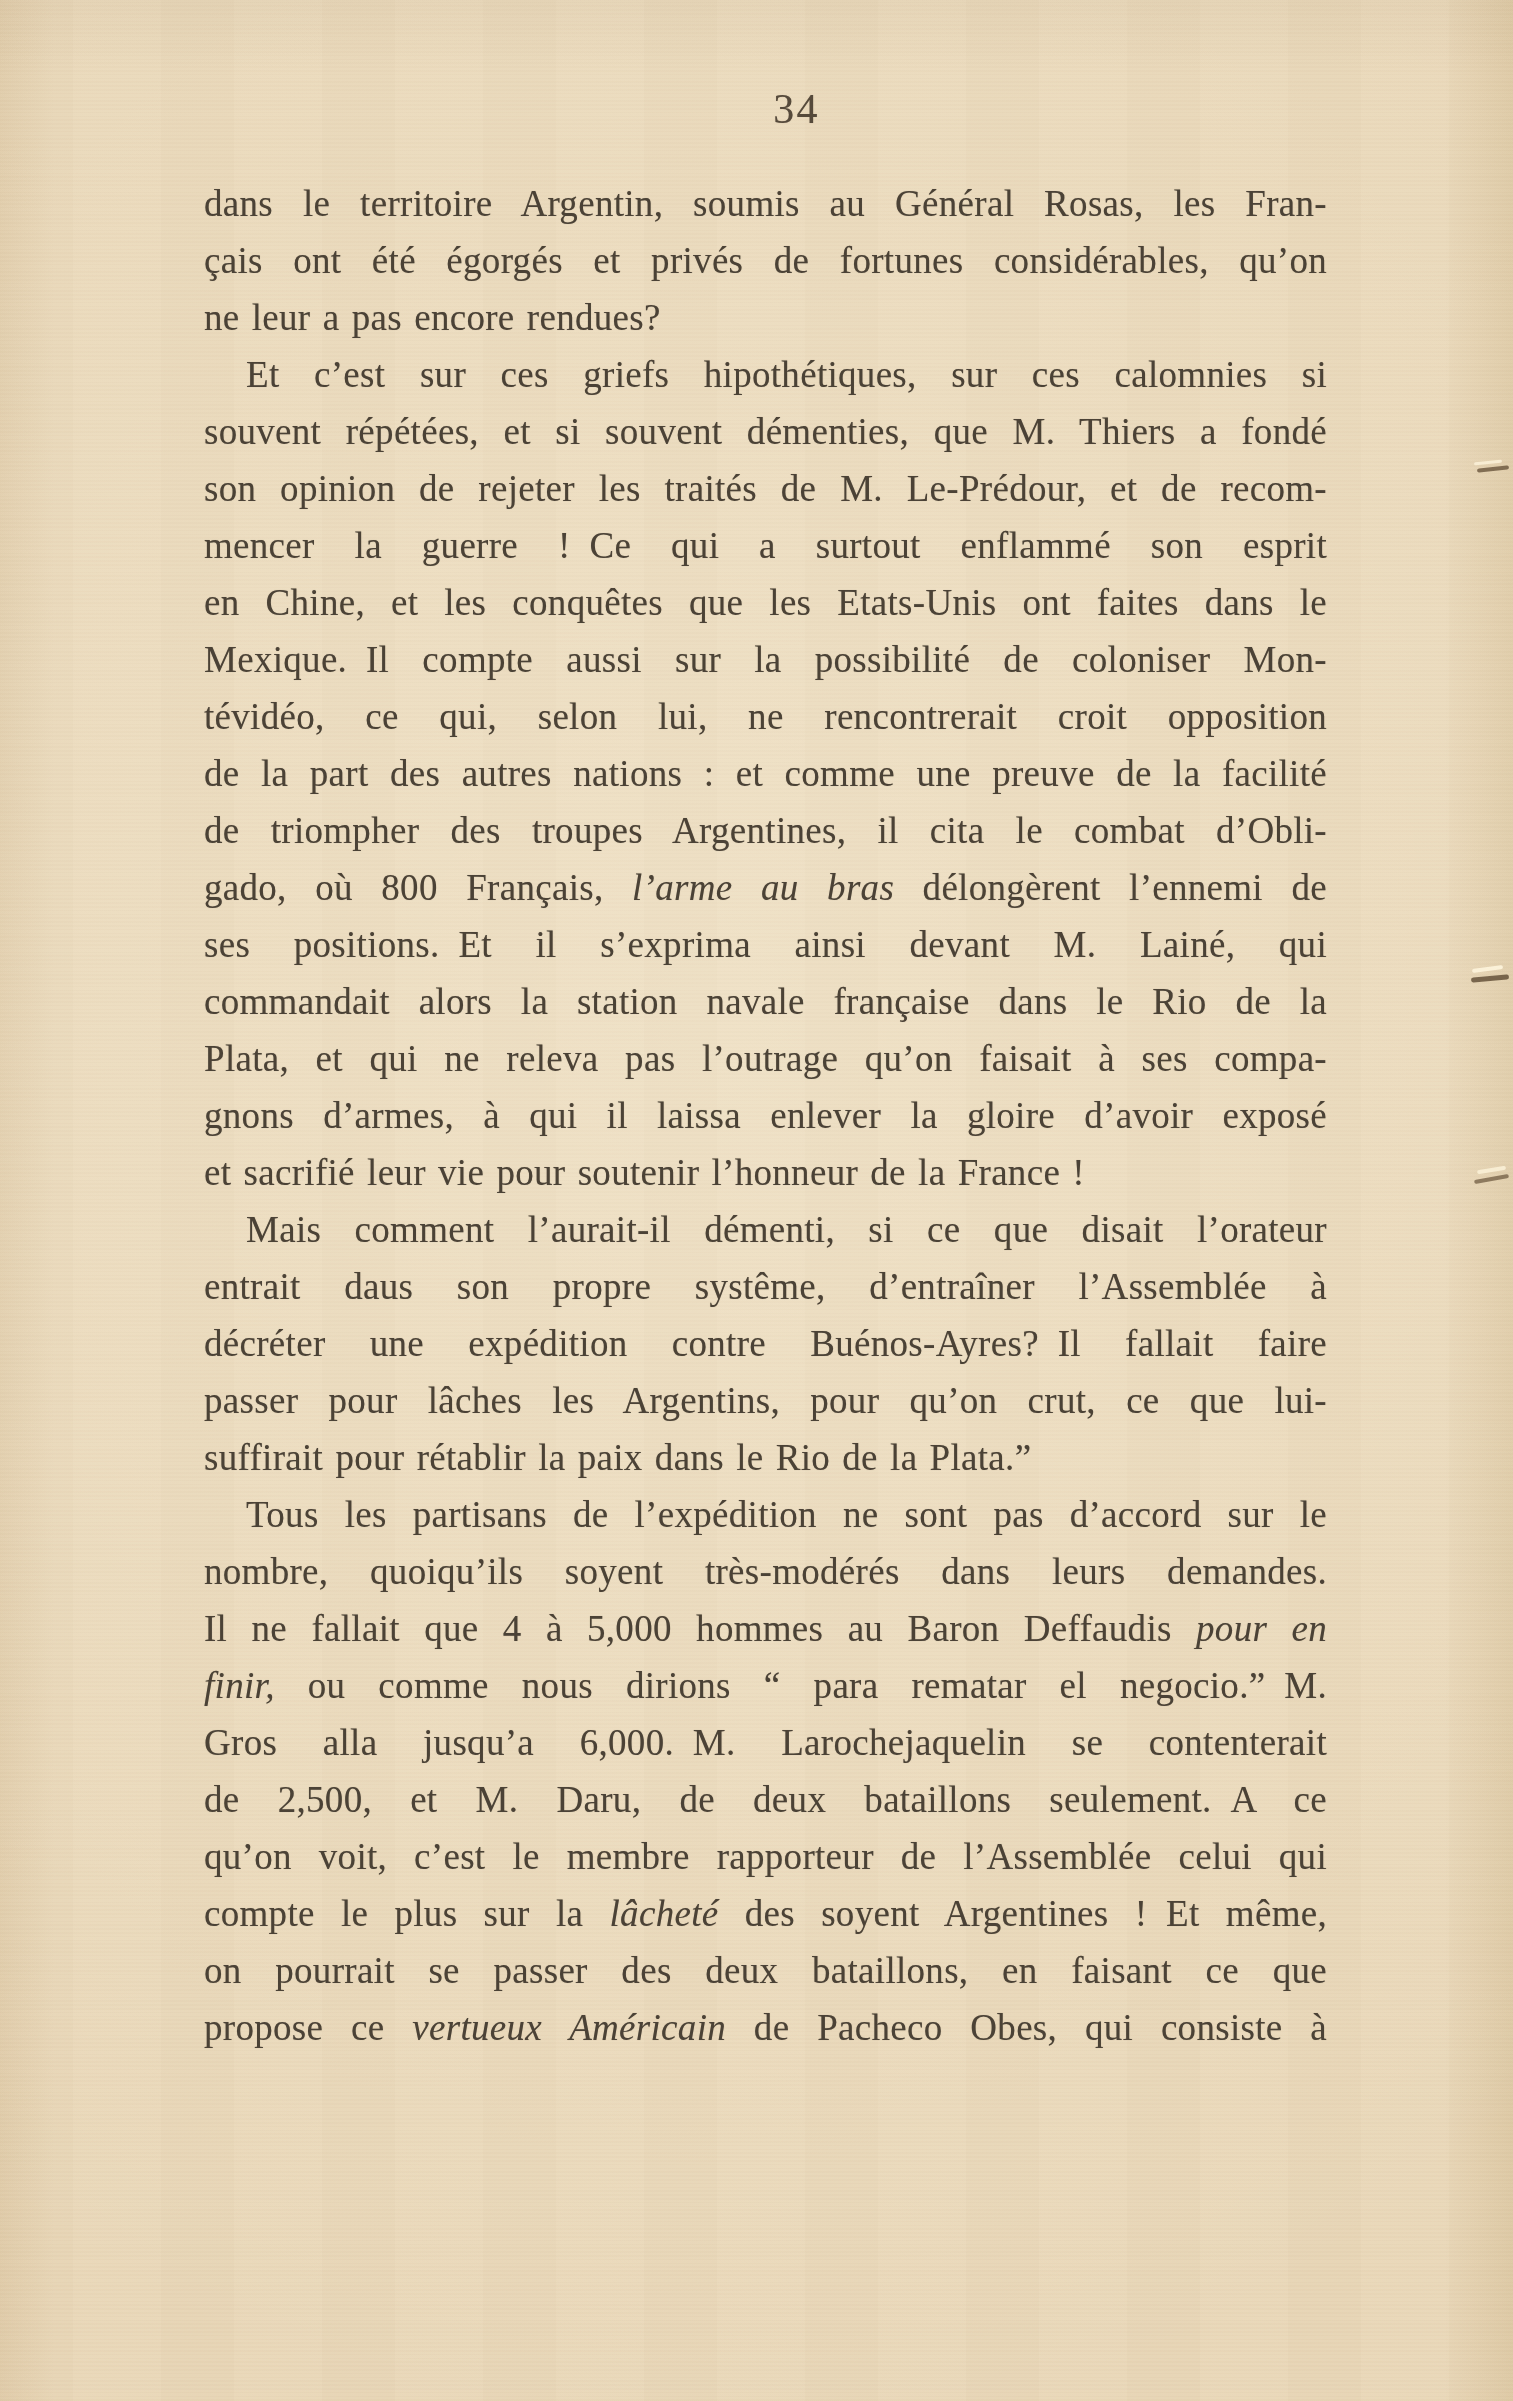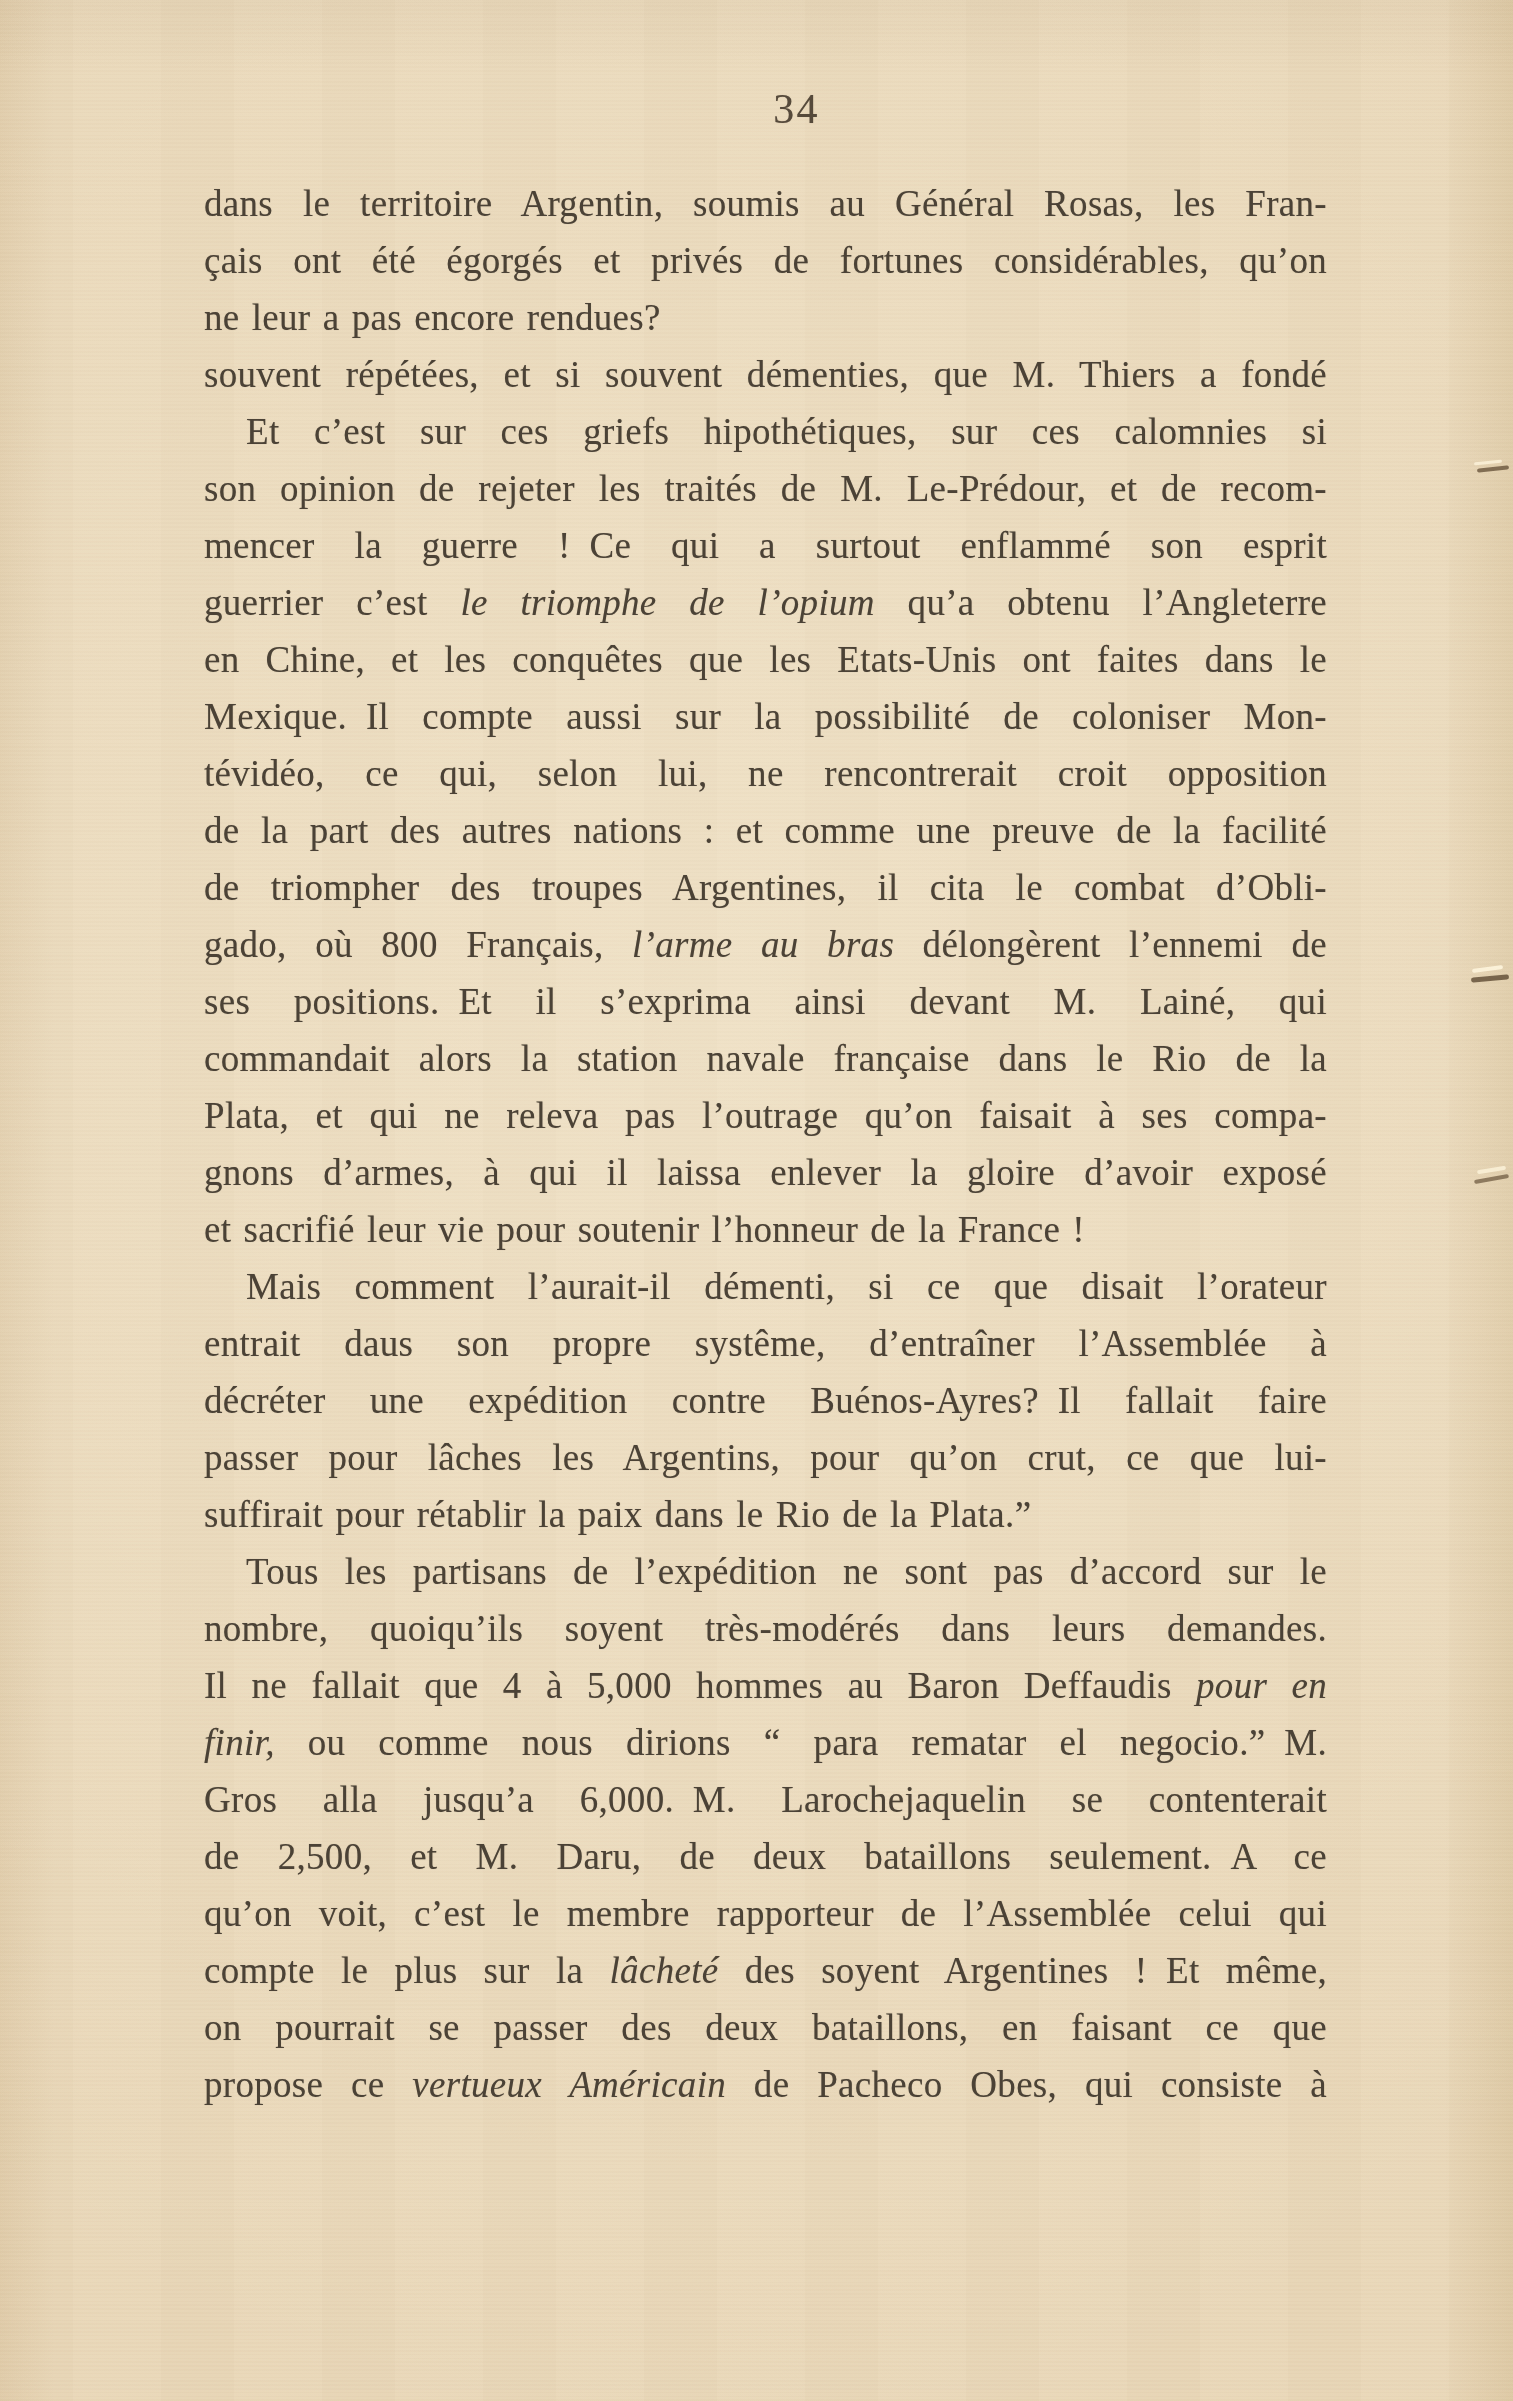--- a/index.html
+++ b/index.html
@@ -46,25 +46,24 @@
 </head>
 <body>
 
 <div class="page" style="--paper: #e8d6b6; --ink: #4b4236;">
   <div class="page-number">34</div>
 
   <div class="text-block" id="text-block">
       <div class="line"><span>dans le territoire Argentin, soumis au Général Rosas, les Fran-</span></div>
       <div class="line"><span>çais ont été égorgés et privés de fortunes considérables, qu’on</span></div>
       <div class="line end"><span>ne leur a pas encore rendues?</span></div>
+      <div class="line indent"><span>Et c’est sur ces griefs hipothétiques, sur ces calomnies si</span></div>
       <div class="line"><span>souvent répétées, et si souvent démenties, que M. Thiers a fondé</span></div>
-      <div class="line indent"><span>Et c’est sur ces griefs hipothétiques, sur ces calomnies si</span></div>
       <div class="line"><span>son opinion de rejeter les traités de M. Le-Prédour, et de recom-</span></div>
       <div class="line"><span>mencer la guerre ! Ce qui a surtout enflammé son esprit</span></div>
-      <div class="line"><span>guerrier c’est </span><span class="it">le triomphe de l’opium</span><span> qu’a obtenu l’Angleterre</span></div>
       <div class="line"><span>en Chine, et les conquêtes que les Etats-Unis ont faites dans le</span></div>
       <div class="line"><span>Mexique. Il compte aussi sur la possibilité de coloniser Mon-</span></div>
       <div class="line"><span>tévidéo, ce qui, selon lui, ne rencontrerait croit opposition</span></div>
       <div class="line"><span>de la part des autres nations : et comme une preuve de la facilité</span></div>
       <div class="line"><span>de triompher des troupes Argentines, il cita le combat d’Obli-</span></div>
       <div class="line"><span>gado, où 800 Français, </span><span class="it">l’arme au bras</span><span> délongèrent l’ennemi de</span></div>
       <div class="line"><span>ses positions. Et il s’exprima ainsi devant M. Lainé, qui</span></div>
       <div class="line"><span>commandait alors la station navale française dans le Rio de la</span></div>
       <div class="line"><span>Plata, et qui ne releva pas l’outrage qu’on faisait à ses compa-</span></div>
       <div class="line"><span>gnons d’armes, à qui il laissa enlever la gloire d’avoir exposé</span></div>

